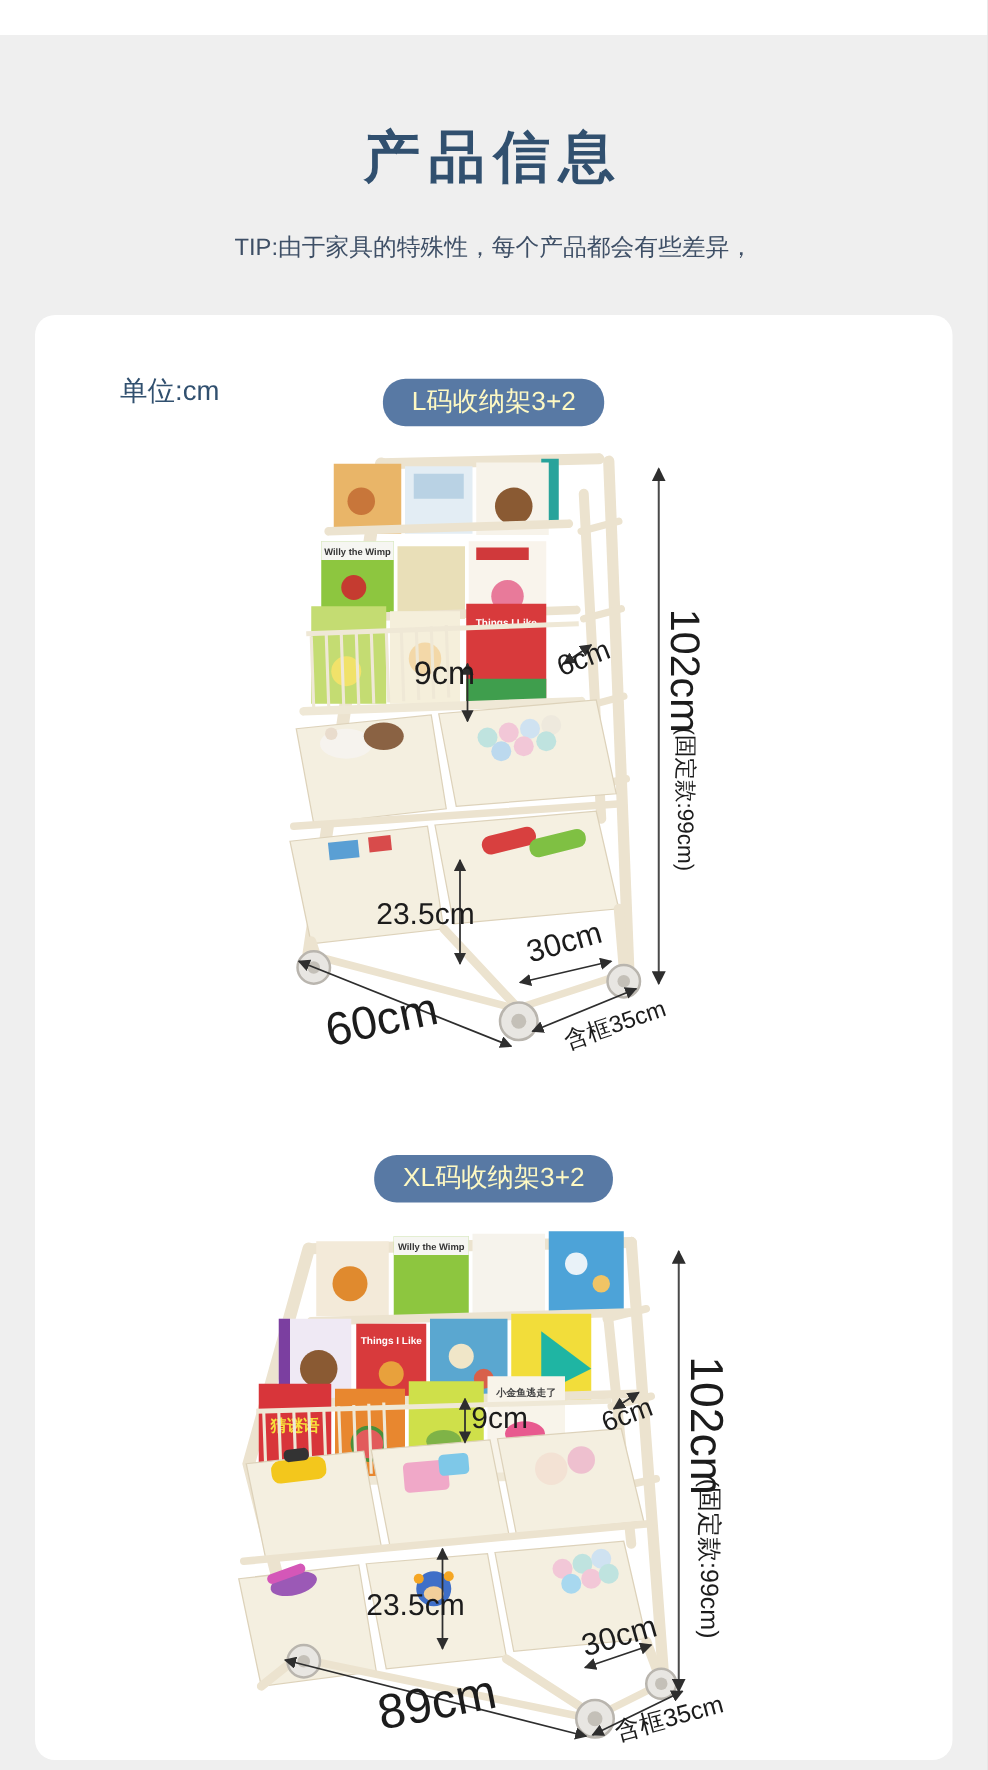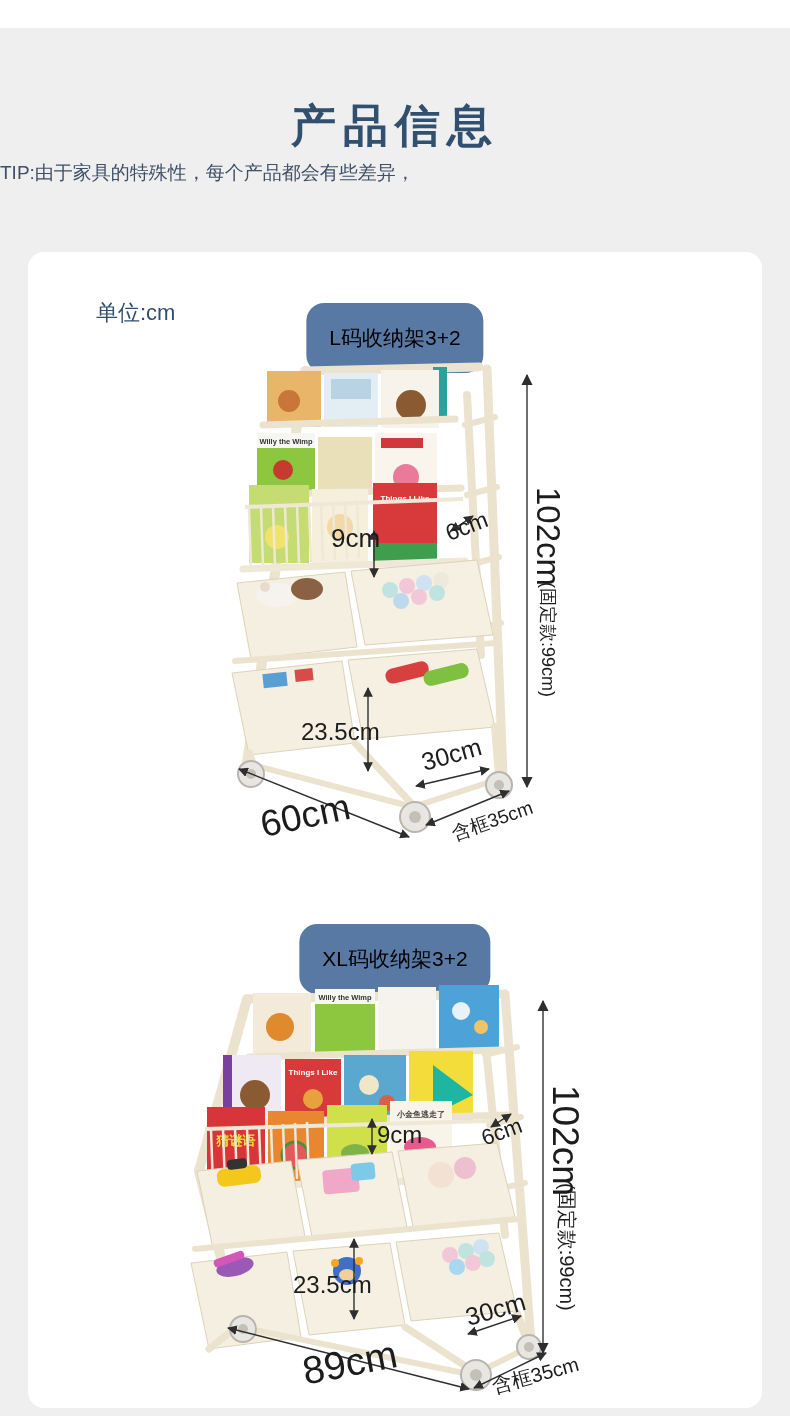--- a/index.html
+++ b/index.html
@@ -2,28 +2,28 @@
 <html style="--accent: #5879a4; --title_text: #31506f; --tip_text: #3e4f66; --dim_text: #1c1c1c; --page_bg: #efefef; --card_bg: #ffffff;"><head>
 <meta charset="utf-8">
 <style>
   html,body{margin:0;padding:0;background:#dcdcdc;}
   .page{position:relative;width:790px;height:1416px;margin:0 auto;overflow:hidden;
         background:var(--page_bg,#efefef);
         font-family:"Liberation Sans","DejaVu Sans",sans-serif;}
   .top-strip{position:absolute;left:0;top:0;width:790px;height:28px;background:#ffffff;}
   .main-title{position:absolute;left:0;top:96px;width:790px;text-align:center;
         font-size:45px;font-weight:700;letter-spacing:7px;color:var(--title_text,#31506f);}
-  .tips{position:absolute;left:0;top:158px;width:790px;text-align:left;
+  .tips{position:absolute;left:0;top:184px;width:790px;text-align:center;
         font-size:19px;line-height:29px;color:var(--tip_text,#3e4f66);}
   .card{position:absolute;left:28px;top:252px;width:734px;height:1156px;
         background:var(--card_bg,#ffffff);border-radius:16px;}
   .unit-label{position:absolute;left:96px;top:298px;font-size:22px;color:var(--title_text,#2b4a68);}
   .badge{position:absolute;left:50%;transform:translateX(-50%);
-        background:var(--accent,#5879a4);color:#000000;font-size:21px;line-height:24px;
-        padding:23px 23px;border-radius:18px;white-space:nowrap;}
+        background:var(--accent,#5879a4);color:#fef9c3;font-size:21px;line-height:24px;
+        padding:7px 23px;border-radius:18px;white-space:nowrap;}
   .badge-l{top:303px;}
   .badge-xl{top:924px;text-align:center;}
   .fig{position:absolute;}
   .fig-l{left:205px;top:355px;width:370px;height:495px;}
   .fig-xl{left:165px;top:975px;width:420px;height:435px;}
   .fig svg{position:absolute;left:0;top:0;}
   .dim{position:absolute;color:var(--dim_text,#1c1c1c);white-space:nowrap;line-height:1;}
   .rot90{transform:rotate(90deg);transform-origin:left top;}
 </style>
 </head>

